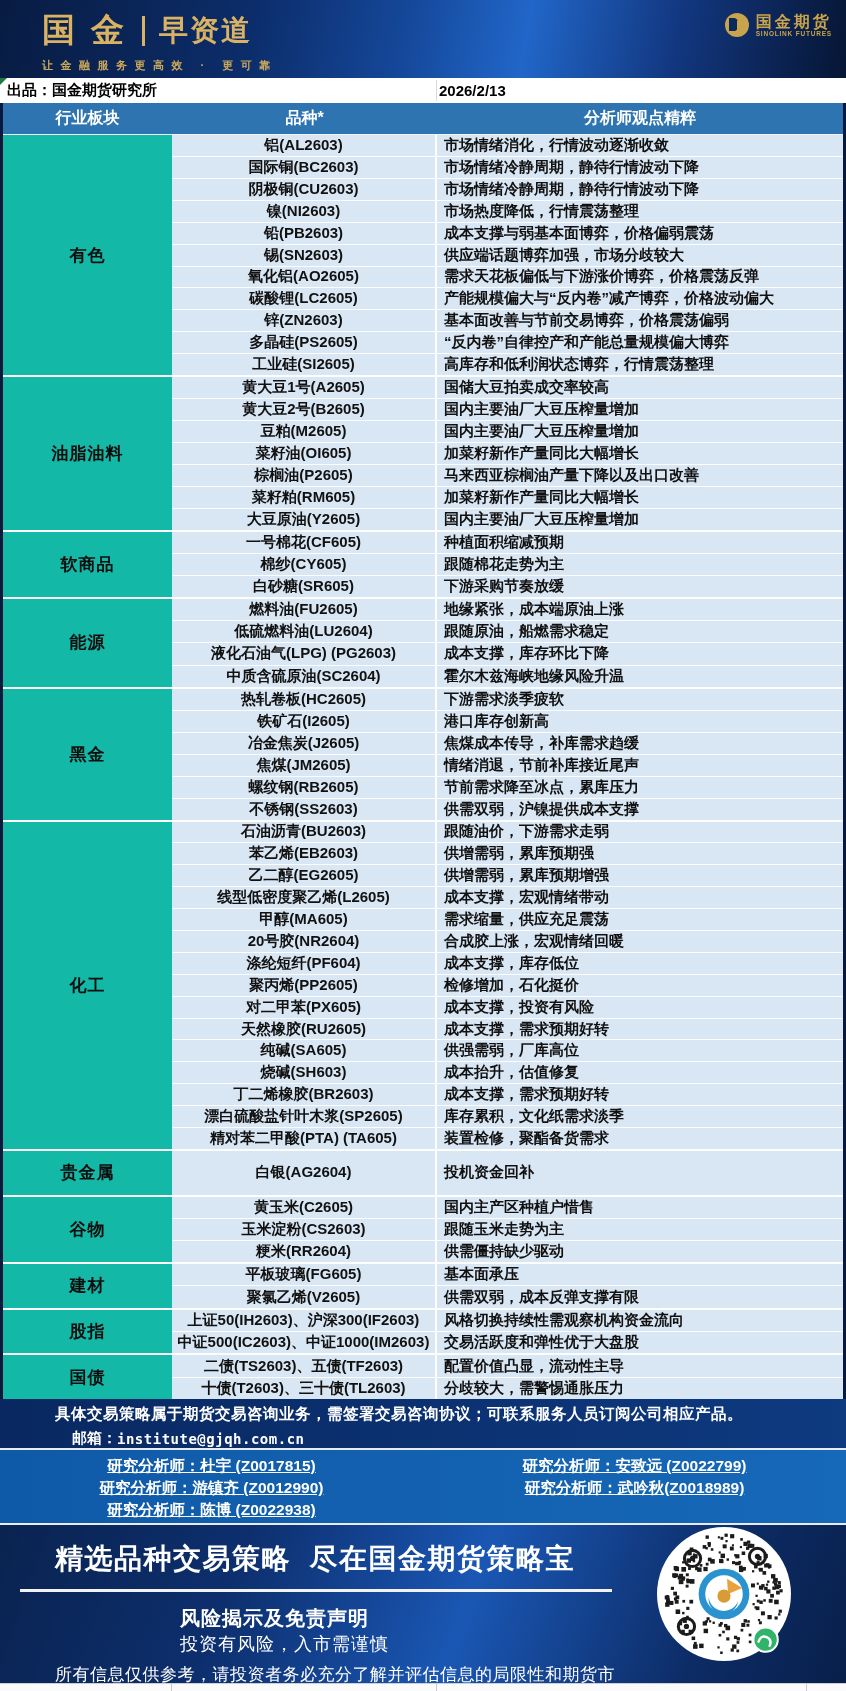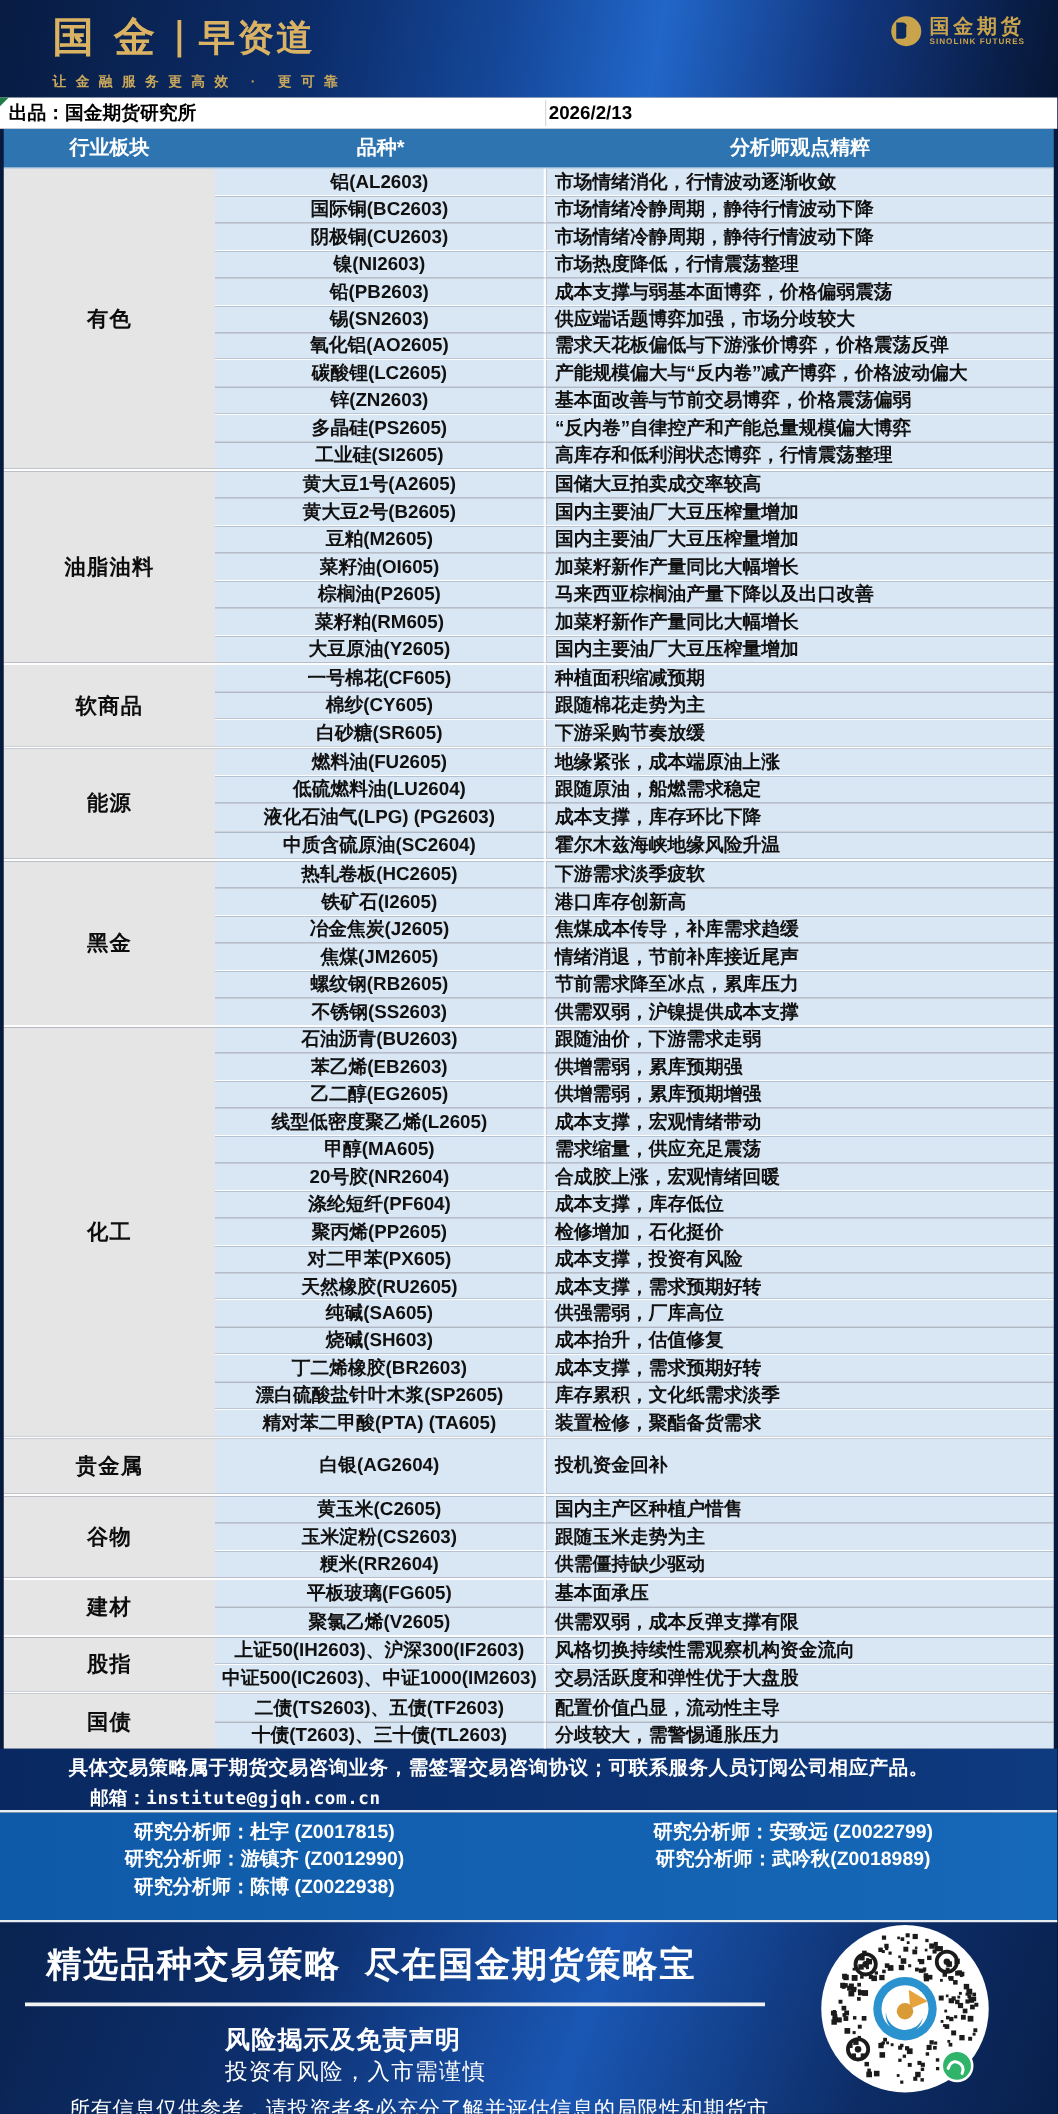--- a/index.html
+++ b/index.html
@@ -9,21 +9,21 @@
 
   
   .banner{height:78px;position:relative;flex:none;
     background:linear-gradient(100deg,#081c42 0%,#0c2d6b 30%,#15489a 48%,#2166c8 62%,#12367e 80%,#061634 100%);}
   .banner-left{position:absolute;left:42px;top:8px;text-align:right;}
   .logo-row{display:flex;align-items:center;color:#d9b264;}
   .logo-cn{font-family:"Liberation Serif",serif;font-weight:bold;font-size:33px;letter-spacing:16px;color:#d9b264;}
   .logo-pipe{width:3px;height:30px;background:#d9b264;margin:0 14px 0 2px;}
   .logo-product{font-weight:bold;font-size:29px;color:#d9b264;letter-spacing:2px;}
   .banner-slogan{margin-top:5px;font-size:11px;color:#c9a85c;letter-spacing:7.5px;font-weight:bold;}
-  .banner-right{position:absolute;right:26px;top:13px;display:flex;align-items:center;gap:7px;}
+  .banner-right{position:absolute;right:14px;top:13px;display:flex;align-items:center;gap:7px;}
   .brand-icon{width:24px;height:24px;border-radius:50%;background:#c9a44c;position:relative;flex:none;}
   .brand-icon::after{content:"";position:absolute;left:4px;top:5px;width:9px;height:13px;background:#0a2a5e;border-radius:0 40% 40% 0;}
   .brand-icon::before{content:"";position:absolute;right:4px;top:8px;width:8px;height:8px;background:#c9a44c;z-index:2;}
   .brand-cn{font-weight:bold;font-size:16px;color:#c9a44c;letter-spacing:3px;line-height:17px;}
   .brand-en{font-size:6.5px;color:#c9a44c;letter-spacing:0.8px;font-weight:bold;}
 
   
   .producer-bar{height:25px;flex:none;background:#ffffff;position:relative;display:flex;align-items:center;color:#000;}
   .producer-label{position:absolute;left:7px;font-weight:bold;font-size:15px;}
   .producer-date{position:absolute;left:439px;font-weight:bold;font-size:15px;}
@@ -33,45 +33,45 @@
   
   .table-area{flex:none;padding:0 3px;}
   .thead{height:31px;background:#2e74b0;color:#fff;font-weight:bold;font-size:16px;display:flex;align-items:center;border-bottom:1px solid #eef3f9;}
   .th1{width:169px;text-align:center;}
   .th2{width:265px;text-align:center;}
   .th3{flex:1;text-align:center;}
   .tbody{height:1264px;display:flex;flex-direction:column;}
   .section{display:flex;min-height:0;}
   .section + .section{border-top:2px solid #fdfdfd;}
   .sector-cell{width:169px;flex:none;display:flex;align-items:center;justify-content:center;
-    background:#e5e5e5;font-weight:bold;font-size:17px;color:#0d0d0d;letter-spacing:1px;}
+    background:#14b8a6;font-weight:bold;font-size:17px;color:#0d0d0d;letter-spacing:1px;}
   .rows{flex:1;display:flex;flex-direction:column;min-width:0;font-weight:bold;}
   .row{flex:1;display:flex;min-height:0;}
   .row + .row{border-top:1px solid #fdfdfd;}
   .variety{width:265px;flex:none;display:flex;align-items:center;justify-content:center;background:#d9e6f3;
     font-size:15px;color:#111;border-right:2px solid #fdfdfd;box-sizing:border-box;white-space:nowrap;}
   .view{flex:1;display:flex;align-items:center;background:#d9e6f3;font-size:15px;color:#111;
     padding-left:7px;white-space:nowrap;min-width:0;}
 
   
   .notice{height:49px;flex:none;background:linear-gradient(90deg,#092861,#0e3a80);color:#fff;box-sizing:border-box;padding-top:5px;}
   .notice-line1{font-weight:bold;font-size:15.5px;padding-left:55px;letter-spacing:0.5px;}
   .notice-line2{font-weight:bold;font-size:15px;padding-left:72px;margin-top:4px;display:flex;align-items:center;}
   .notice-email{font-family:"DejaVu Sans Mono",monospace;font-weight:bold;font-size:14px;color:#fff;letter-spacing:0.5px;text-decoration:none;}
 
   
-  .analysts{height:90px;flex:none;background:linear-gradient(90deg,#0f5aa8,#1668b8);border-top:2px solid #e8edf4;border-bottom:2px solid #e8edf4;
-    box-sizing:border-box;display:flex;padding-top:5px;color:#fff;}
+  .analysts{height:77px;flex:none;background:linear-gradient(90deg,#0f5aa8,#1668b8);border-top:2px solid #e8edf4;border-bottom:2px solid #e8edf4;
+    box-sizing:border-box;display:flex;padding-top:5px;color:#fff;text-decoration:underline;}
   .analyst-col{flex:1;display:flex;flex-direction:column;align-items:center;}
   .analyst-line{font-weight:bold;font-size:15.5px;line-height:22px;white-space:nowrap;}
 
   
   .bottom{height:158px;flex:none;position:relative;color:#fff;
     background:linear-gradient(110deg,#0a2350 0%,#0d2f6e 28%,#1a57b4 55%,#0d2c66 82%,#081f4a 100%);}
-  .promo-headline{padding:15px 0 0 37px;font-size:28px;font-weight:bold;letter-spacing:1.5px;white-space:pre;}
+  .promo-headline{padding:15px 0 0 55px;font-size:28px;font-weight:bold;letter-spacing:1.5px;white-space:pre;}
   .promo-rule{margin:11px 0 0 20px;width:592px;height:3px;background:#f2f2f2;}
   .risk-row{margin:13px 0 0 55px;display:flex;align-items:baseline;flex-direction:column;}
   .risk-title{font-size:20px;font-weight:bold;letter-spacing:1px;}
   .risk-slogan{font-size:18px;margin-left:125px;letter-spacing:1px;}
   .risk-body{margin:5px 55px 0 55px;width:565px;font-size:17px;line-height:1.62;letter-spacing:0.5px;}
   .qr{position:absolute;right:54px;top:1px;width:136px;height:136px;}
 
   
   .bottom-strip{height:8px;flex:none;background:#fbfbfb;border-top:1px solid #cfcfcf;display:flex;}
   .strip-cell{border-right:1px solid #c9c9c9;height:100%;box-sizing:border-box;}

